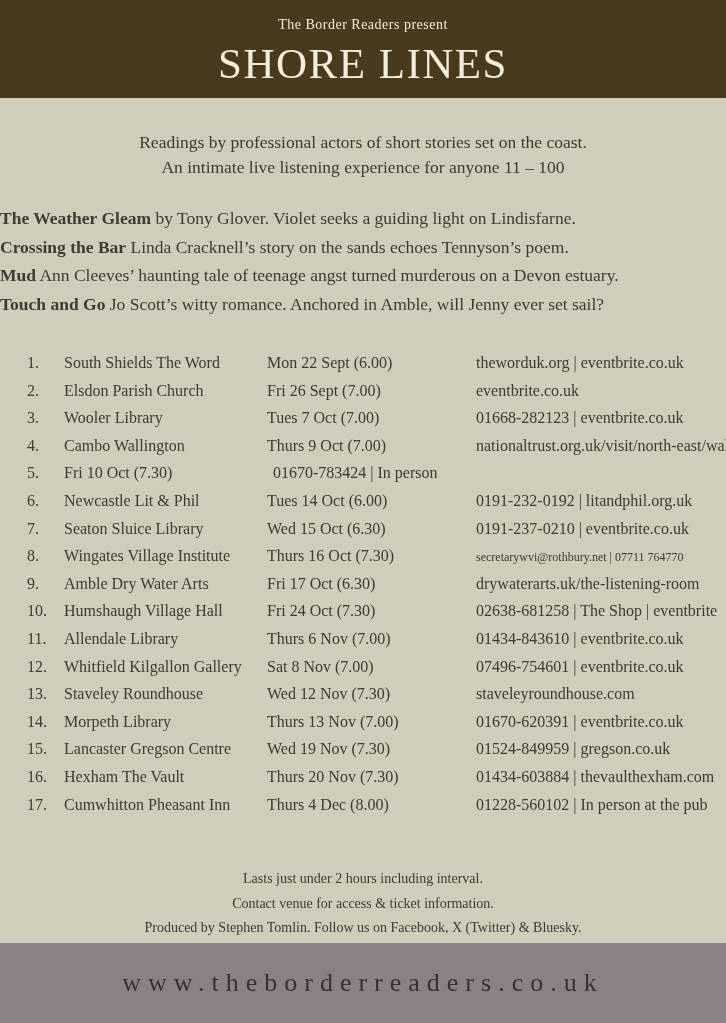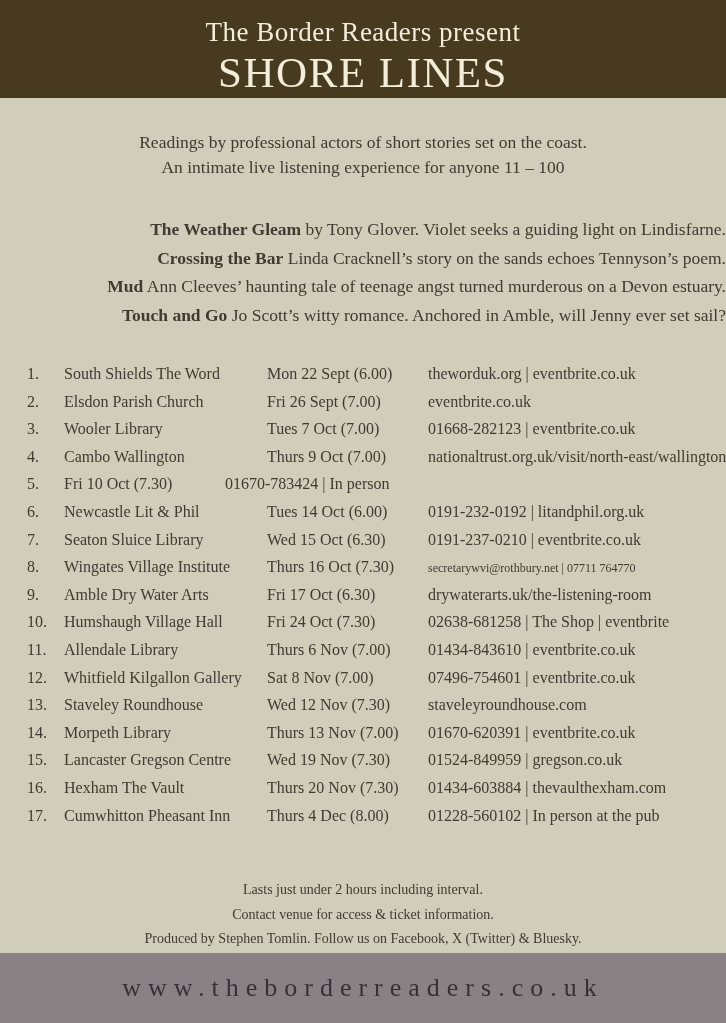--- a/index.html
+++ b/index.html
@@ -16,74 +16,74 @@
   }
   
   .banner {
     height: 98px;
     background: #473a1f;
     color: #f3edda;
     text-align: center;
     padding-top: 17px;
   }
   .banner .presenter {
-    font-size: 27px;
+    font-size: 14px;
     letter-spacing: 0.5px;
   }
   .banner .title {
     font-size: 43px;
     letter-spacing: 1.5px;
     line-height: 46px;
-    margin-top: 2px;
+    margin-top: 8px;
   }
   
   .intro {
     margin-top: 32px;
     text-align: center;
     font-size: 17.5px;
     line-height: 24.5px;
   }
   
   .stories {
-    margin-top: 36px;
-    text-align: right;
+    margin-top: 25px;
+    text-align: left;
     font-size: 17.5px;
     line-height: 28.5px;
   }
   .stories b { font-weight: bold; }
   
   .events {
     margin: 31px 14px 0 27px;
     font-size: 16px;
   }
   .event-row {
     display: flex;
     align-items: baseline;
     height: 27.6px;
     line-height: 27.6px;
     white-space: nowrap;
   }
   .event-num { width: 37px; flex: 0 0 37px; }
   .event-venue { width: 203px; flex: 0 0 203px; }
   .event-date { width: 161px; flex: 0 0 161px; }
-  .event-contact { flex: 1; }
+  .event-contact { flex: 1; margin-left: 48px; }
   .contact-xs { font-size: 16px; }
   .contact-sm { font-size: 12px; }
   
   .notes {
     margin-top: 49px;
     text-align: center;
     font-size: 14px;
     line-height: 24.5px;
   }
   
   .site-bar {
     position: absolute;
     left: 0; right: 0; bottom: 0;
-    height: 70px;
+    height: 80px;
     background: #8a8184;
     color: #393037;
     display: flex;
     align-items: center;
     justify-content: center;
   }
   .site-bar .url {
     font-size: 26px;
     letter-spacing: 7px;
   }

